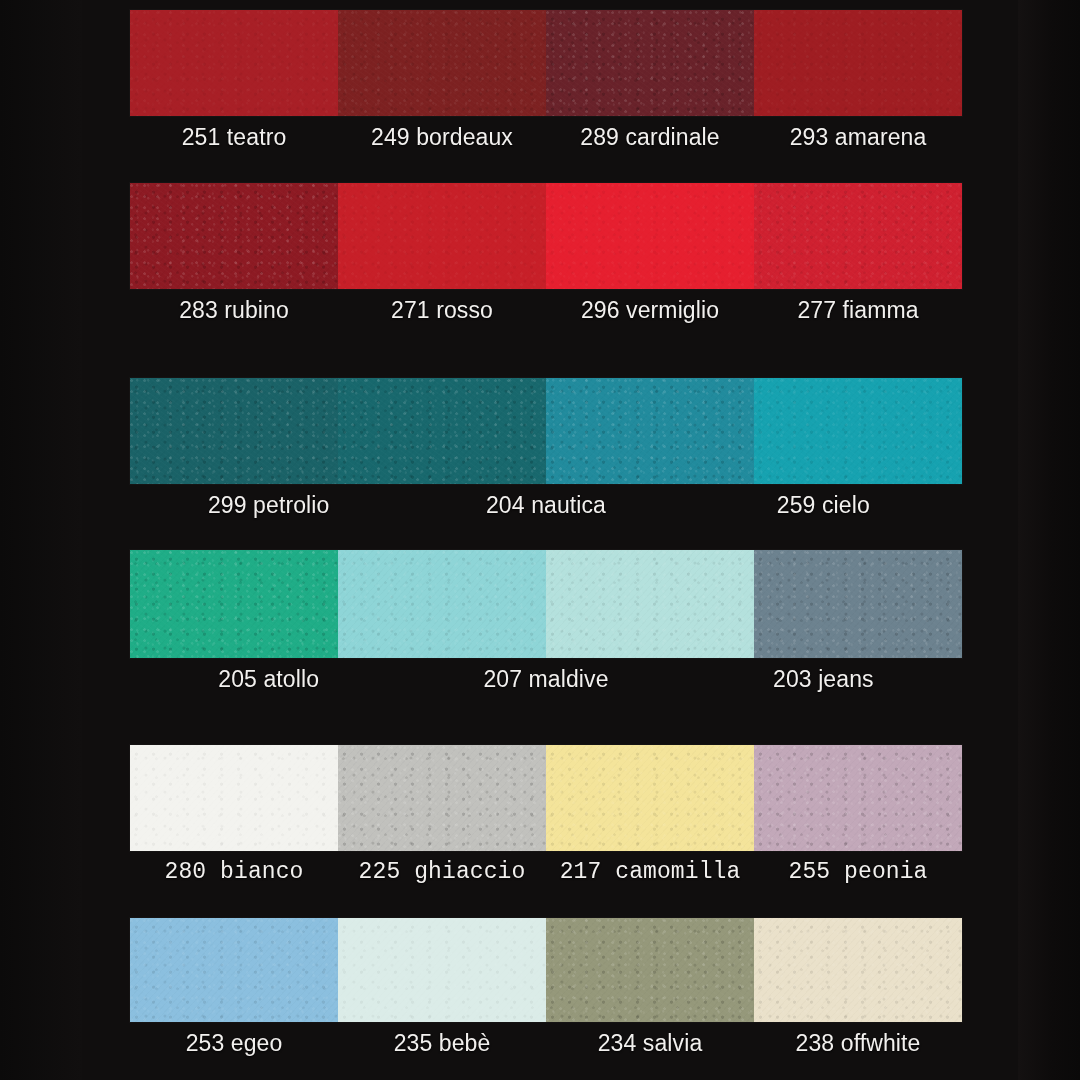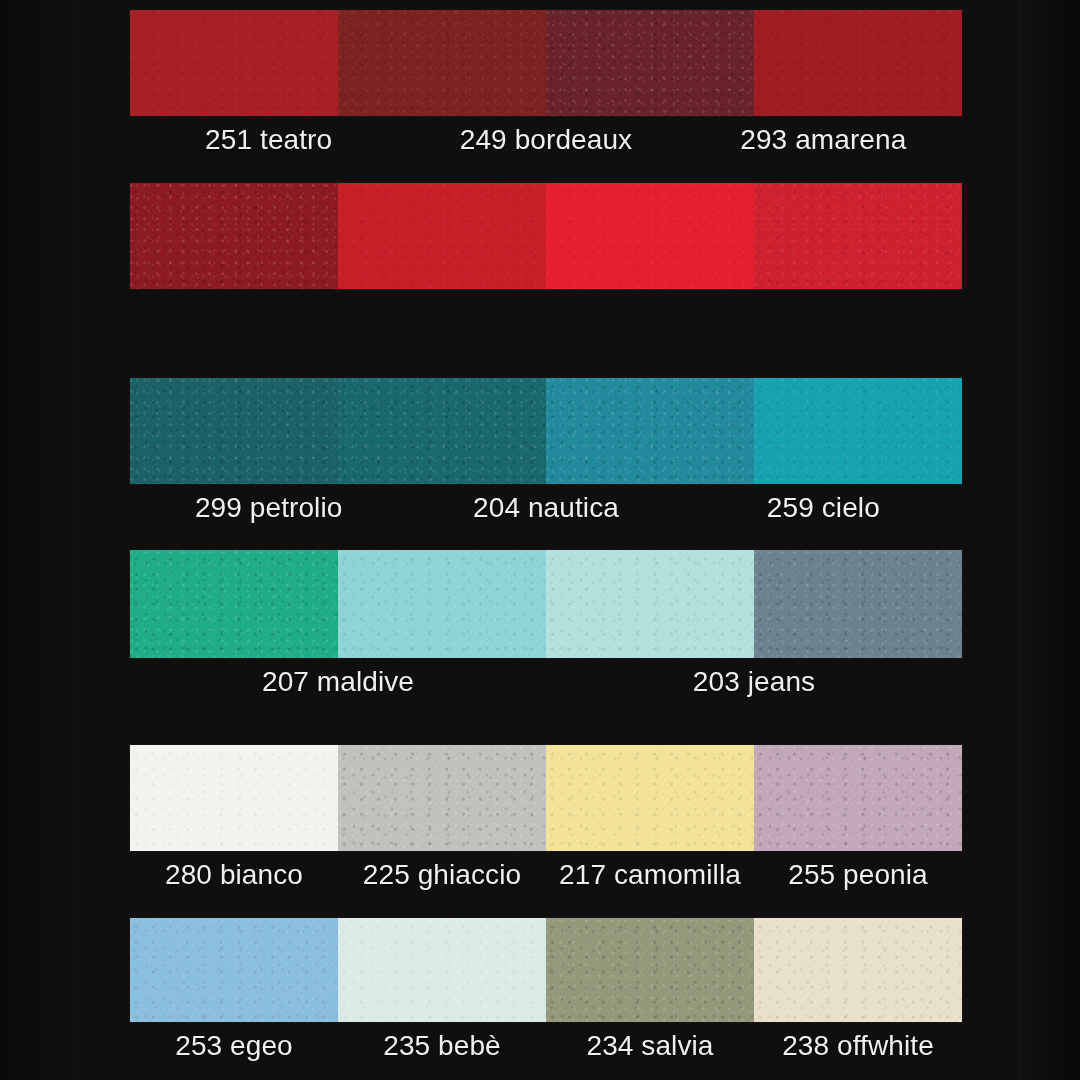--- a/index.html
+++ b/index.html
@@ -94,32 +94,32 @@
 
   .labels {
     display: flex;
     width: 100%;
     margin-top: 8px;
   }
   .label-cell {
     flex: 1 1 0;
     text-align: center;
     color: #f2f0ee;
-    font-size: 28px;
+    font-size: 23px;
     letter-spacing: .1px;
     white-space: nowrap;
     text-shadow: 0 1px 2px rgba(0,0,0,.85);
   }
 
   
   #row-0 { top: 10px; }
   #row-1 { top: 183px; }
   #row-2 { top: 378px; }
   #row-3 { top: 550px; }
-  #row-4 { top: 745px; }
+  #row-4 { top: 745px; font-family: Liberation Mono, monospace; }
   #row-5 { top: 918px; }
 
   
   #row-3 .swatch-strip { height: 108px; }
   #row-5 .swatch-strip { height: 104px; }
 </style>
 </head>
 <body style="background: rgb(16, 14, 14);">
 
 <div id="chart">
@@ -129,30 +129,37 @@
       <div class="row" id="row-0">
         <div class="swatch-strip">
           <div class="swatch smooth" title="251 teatro" style="background: rgb(168, 31, 38);"></div>
           <div class="swatch" title="249 bordeaux" style="background: rgb(125, 33, 33);"></div>
           <div class="swatch rough" title="289 cardinale" style="background: rgb(105, 34, 42);"></div>
           <div class="swatch smooth" title="293 amarena" style="background: rgb(159, 29, 34);"></div>
         </div>
         <div class="labels">
           <div class="label-cell">251 teatro</div>
           <div class="label-cell">249 bordeaux</div>
+          <div class="label-cell">289 cardinale</div>
           <div class="label-cell">293 amarena</div>
         </div>
       </div>
       <div class="row" id="row-1">
         <div class="swatch-strip">
           <div class="swatch rough" title="283 rubino" style="background: rgb(141, 26, 35);"></div>
           <div class="swatch smooth" title="271 rosso" style="background: rgb(199, 31, 40);"></div>
           <div class="swatch smooth" title="296 vermiglio" style="background: rgb(230, 31, 47);"></div>
           <div class="swatch" title="277 fiamma" style="background: rgb(207, 32, 48);"></div>
         </div>
+        <div class="labels">
+          <div class="label-cell">283 rubino</div>
+          <div class="label-cell">271 rosso</div>
+          <div class="label-cell">296 vermiglio</div>
+          <div class="label-cell">277 fiamma</div>
+        </div>
       </div>
       <div class="row" id="row-2">
         <div class="swatch-strip">
           <div class="swatch rough" title="299 petrolio" style="background: rgb(26, 98, 103);"></div>
           <div class="swatch rough" title="258 abisso" style="background: rgb(24, 104, 109);"></div>
           <div class="swatch rough" title="204 nautica" style="background: rgb(33, 139, 157);"></div>
           <div class="swatch" title="259 cielo" style="background: rgb(22, 162, 176);"></div>
         </div>
         <div class="labels">
           <div class="label-cell">299 petrolio</div>
@@ -161,20 +168,21 @@
         </div>
       </div>
       <div class="row" id="row-3">
         <div class="swatch-strip">
           <div class="swatch rough" title="290 nilo" style="background: rgb(31, 173, 135);"></div>
           <div class="swatch" title="205 atollo" style="background: rgb(142, 213, 215);"></div>
           <div class="swatch" title="207 maldive" style="background: rgb(180, 225, 221);"></div>
           <div class="swatch rough" title="203 jeans" style="background: rgb(108, 130, 143);"></div>
         </div>
         <div class="labels">
+          <div class="label-cell">205 atollo</div>
           <div class="label-cell">207 maldive</div>
           <div class="label-cell">203 jeans</div>
         </div>
       </div>
       <div class="row" id="row-4">
         <div class="swatch-strip">
           <div class="swatch smooth" title="280 bianco" style="background: rgb(243, 243, 239);"></div>
           <div class="swatch rough" title="225 ghiaccio" style="background: rgb(193, 193, 189);"></div>
           <div class="swatch" title="217 camomilla" style="background: rgb(244, 228, 154);"></div>
           <div class="swatch rough" title="255 peonia" style="background: rgb(194, 168, 185);"></div>

